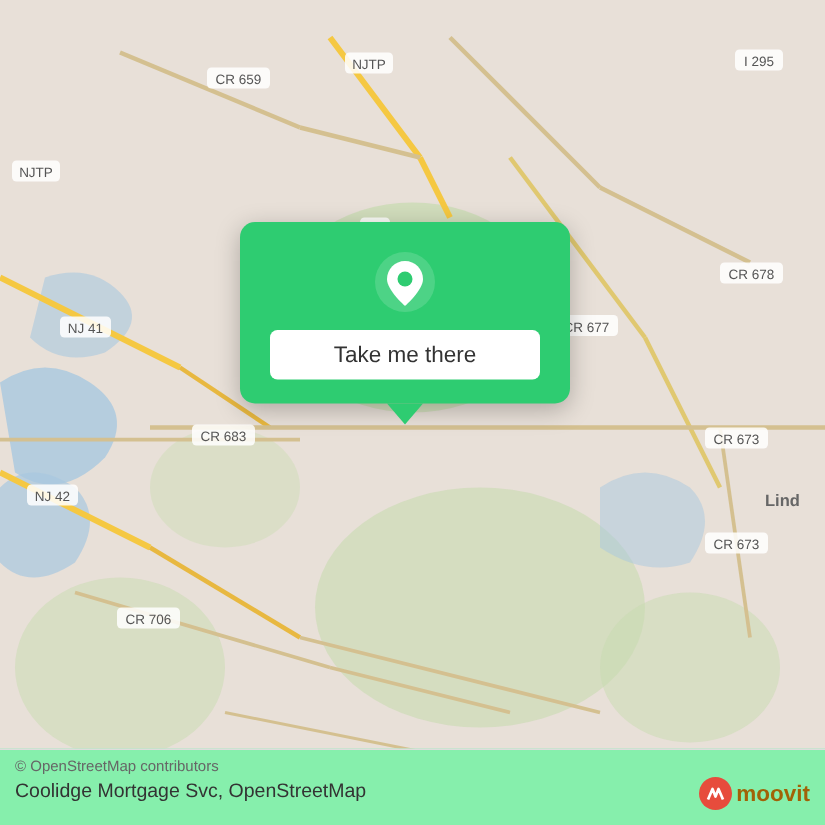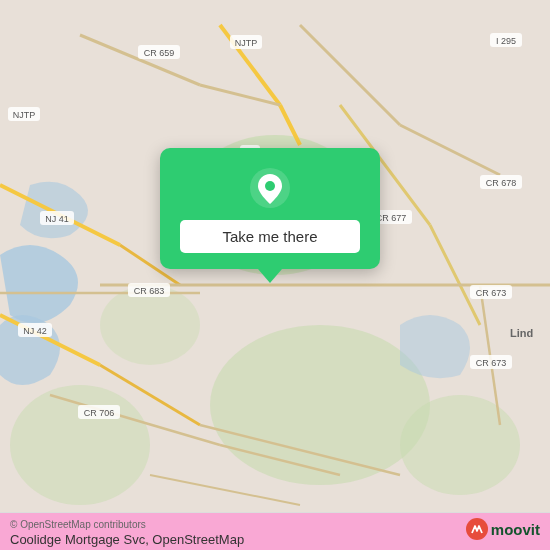--- a/index.html
+++ b/index.html
@@ -75,22 +75,22 @@
       width: 100%;
       text-align: center;
     }
 
     
     #bottom-bar {
       position: absolute;
       bottom: 0;
       left: 0;
       right: 0;
-      background: #f9a8d4;
-      padding: 6px 10px 3px 10px;
+      background: #86efac;
+      padding: 6px 10px 16px 10px;
       border-top: 1px solid #ddd;
       z-index: 20;
     }
 
     #attribution {
       font-size: 10px;
       color: #666;
       margin-bottom: 2px;
     }
 
@@ -112,21 +112,21 @@
     }
 
     #moovit-icon {
       width: 22px;
       height: 22px;
     }
 
     #moovit-text {
       font-size: 15px;
       font-weight: bold;
-      color: #14532d;
+      color: #a16207;
     }
   </style>
 </head>
 <body>
 
 <div id="map-container">
 
   <svg id="map-svg" viewBox="0 0 550 500" xmlns="http://www.w3.org/2000/svg">
 
     <rect width="550" height="500" fill="#e8e0d8"></rect>

